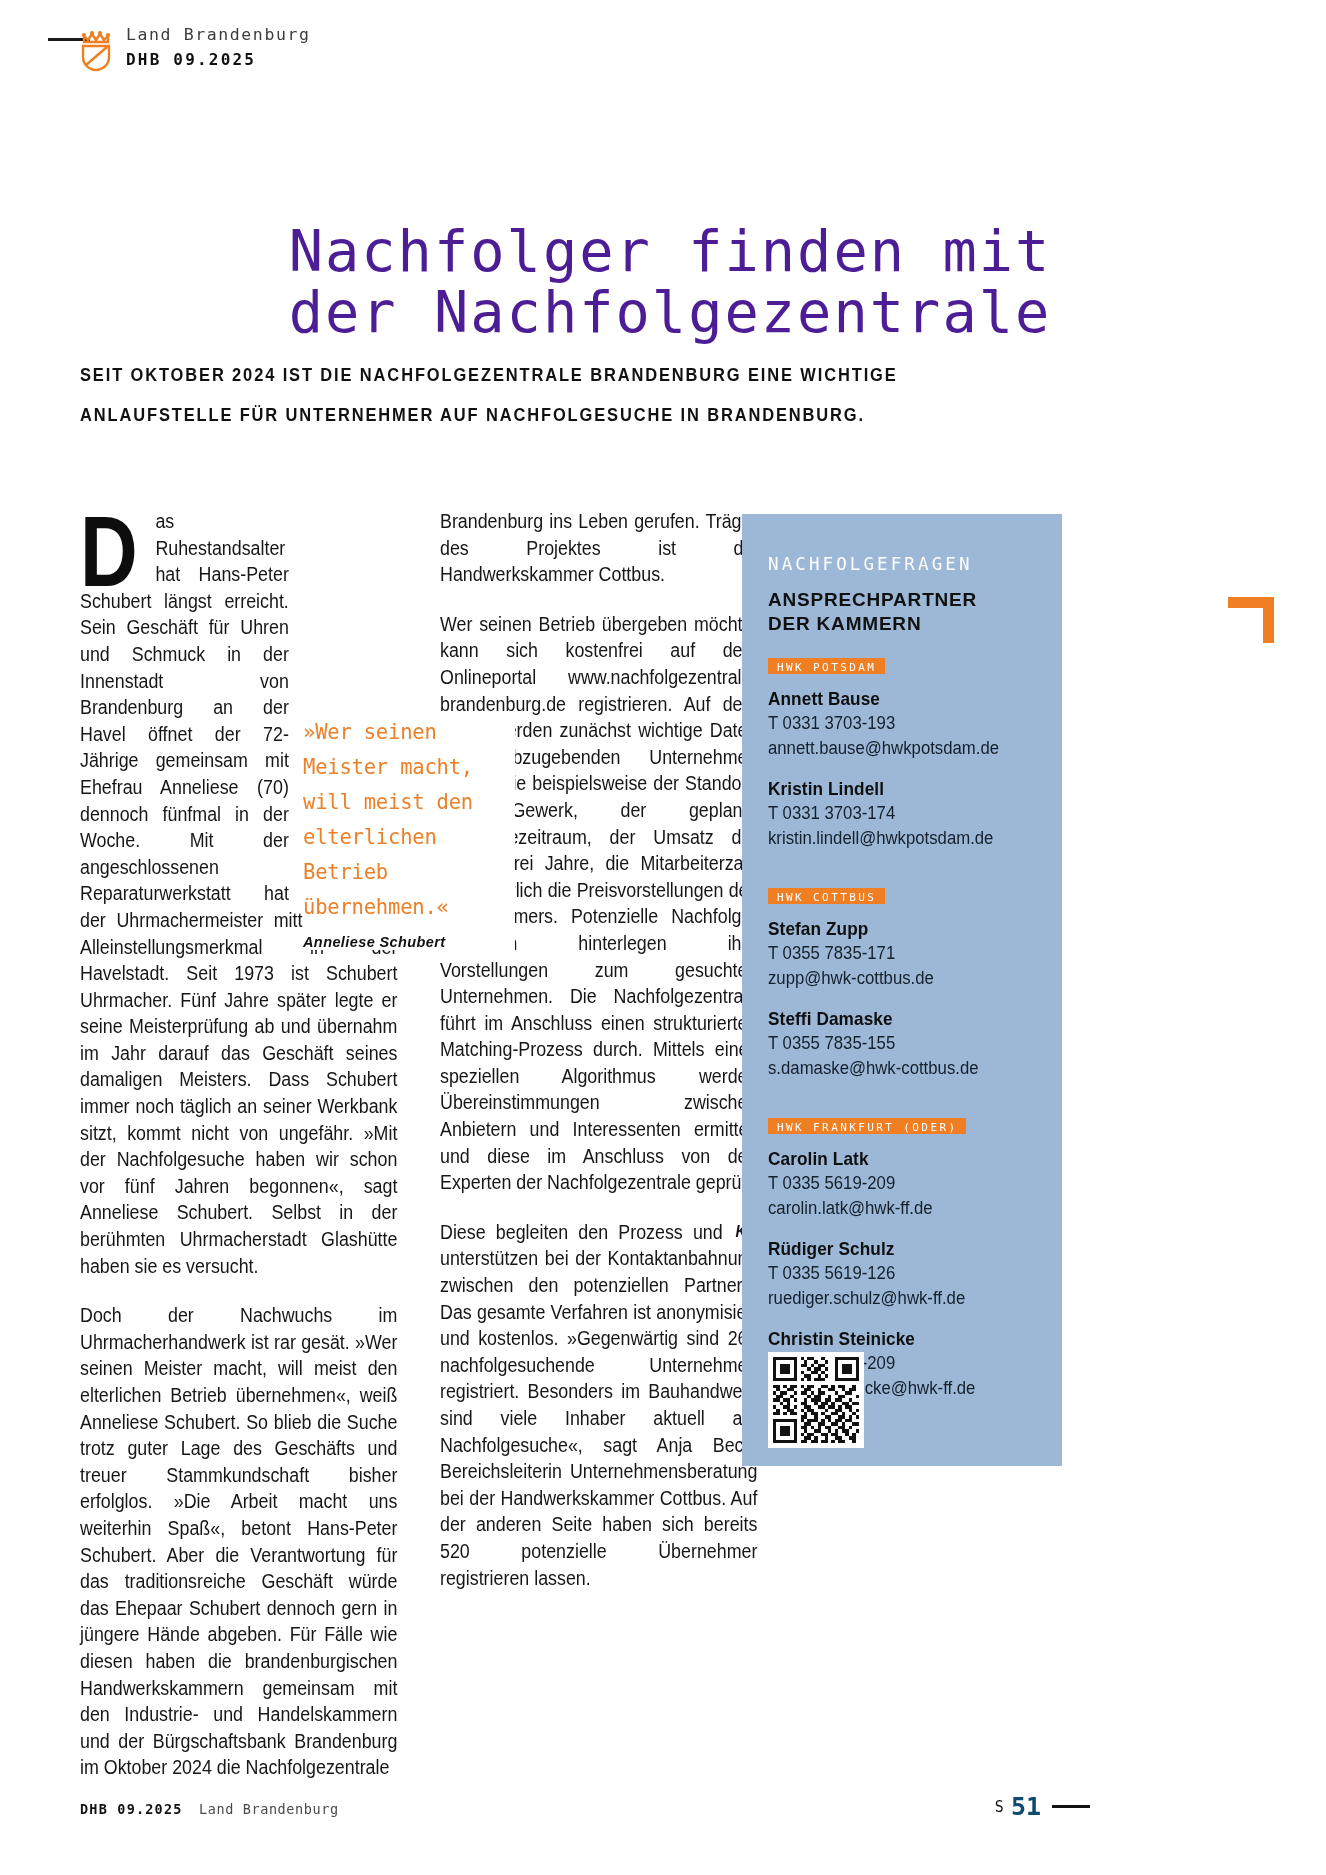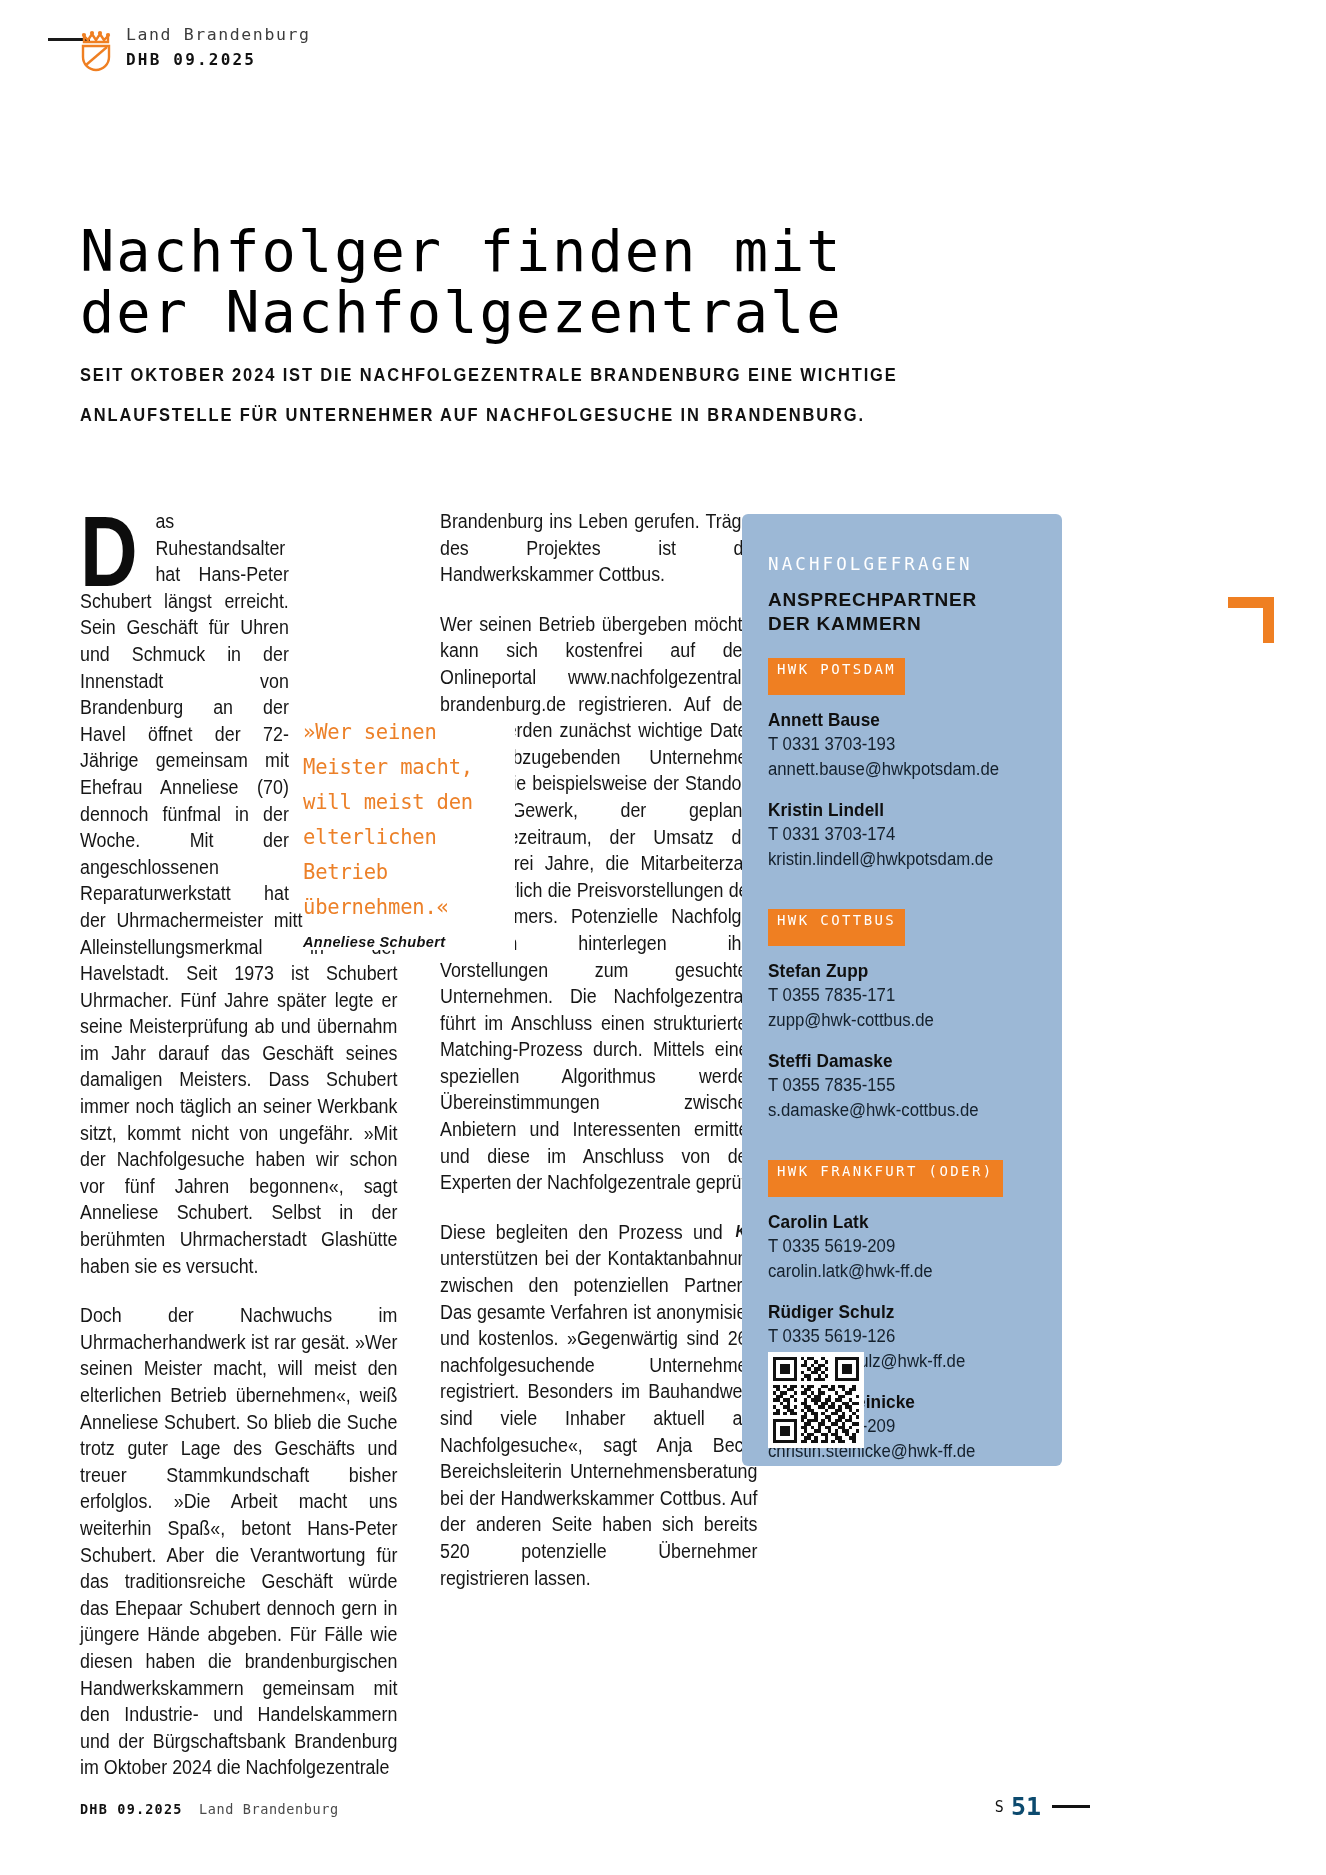--- a/index.html
+++ b/index.html
@@ -30,27 +30,27 @@
     line-height:22px;white-space:nowrap;
   }
   .mast-issue{
     font-family:"DejaVu Sans Mono", monospace;
     font-size:16px;font-weight:bold;letter-spacing:2.2px;color:#111;
     line-height:22px;margin-top:3px;white-space:nowrap;
   }
   
   .headline{
     position:absolute;left:80px;top:196px;width:1180px;
-    text-align:left;
+    text-align:center;
     font-family:"DejaVu Sans Mono", monospace;
     font-size:57px;
     font-weight:400;
     letter-spacing:2.0px;
     line-height:61px;
-    color:#000000;
+    color:#4c1d95;
     white-space:nowrap;
     margin-top:25px;
   }
   .headline .hl-line{display:block;}
   
   .lead{
     position:absolute;left:80px;top:355px;width:1020px;
     font-family:"Liberation Sans Narrow","Liberation Sans", sans-serif;
     font-size:17.5px;font-weight:bold;
     letter-spacing:2.0px;
@@ -117,38 +117,37 @@
   }
   .sb-corner-cut{
     position:absolute;right:63px;top:608px;width:46px;height:46px;
     background:#ffffff;z-index:2;
   }
   .sidebar{
     position:absolute;left:742px;top:514px;width:320px;height:952px;
     background:#9cb8d6;z-index:3;
     box-sizing:border-box;
     padding:38px 26px 0 26px;
-    border-radius:6px;
   }
   .sb-kicker{
     font-family:"DejaVu Sans Mono", monospace;
     font-size:17.5px;letter-spacing:3.1px;color:#ffffff;
     line-height:24px;margin-bottom:12px;white-space:nowrap;
   }
   .sb-title{
     font-family:"Liberation Sans", sans-serif;
     font-size:19px;font-weight:bold;letter-spacing:.8px;
     line-height:24px;color:#111;
   }
   .sb-chamber{
     display:inline-block;
     background:#ef7f22;color:#fff;
     font-family:"DejaVu Sans Mono", monospace;
-    font-size:14px;letter-spacing:2.4px;
-    padding:3px 9px 18px 9px;
+    font-size:11px;letter-spacing:2.4px;
+    padding:3px 9px 0 9px;
     margin:22px 0 12px 0;
     white-space:nowrap;
   }
   .sb-person{margin-bottom:15px;}
   .sb-name{
     font-family:"Liberation Sans Narrow","Liberation Sans", sans-serif;
     font-size:18.5px;font-weight:bold;color:#0f0f0f;
     line-height:25px;letter-spacing:.1px;
     transform:scaleX(0.93);transform-origin:left center;
   }

